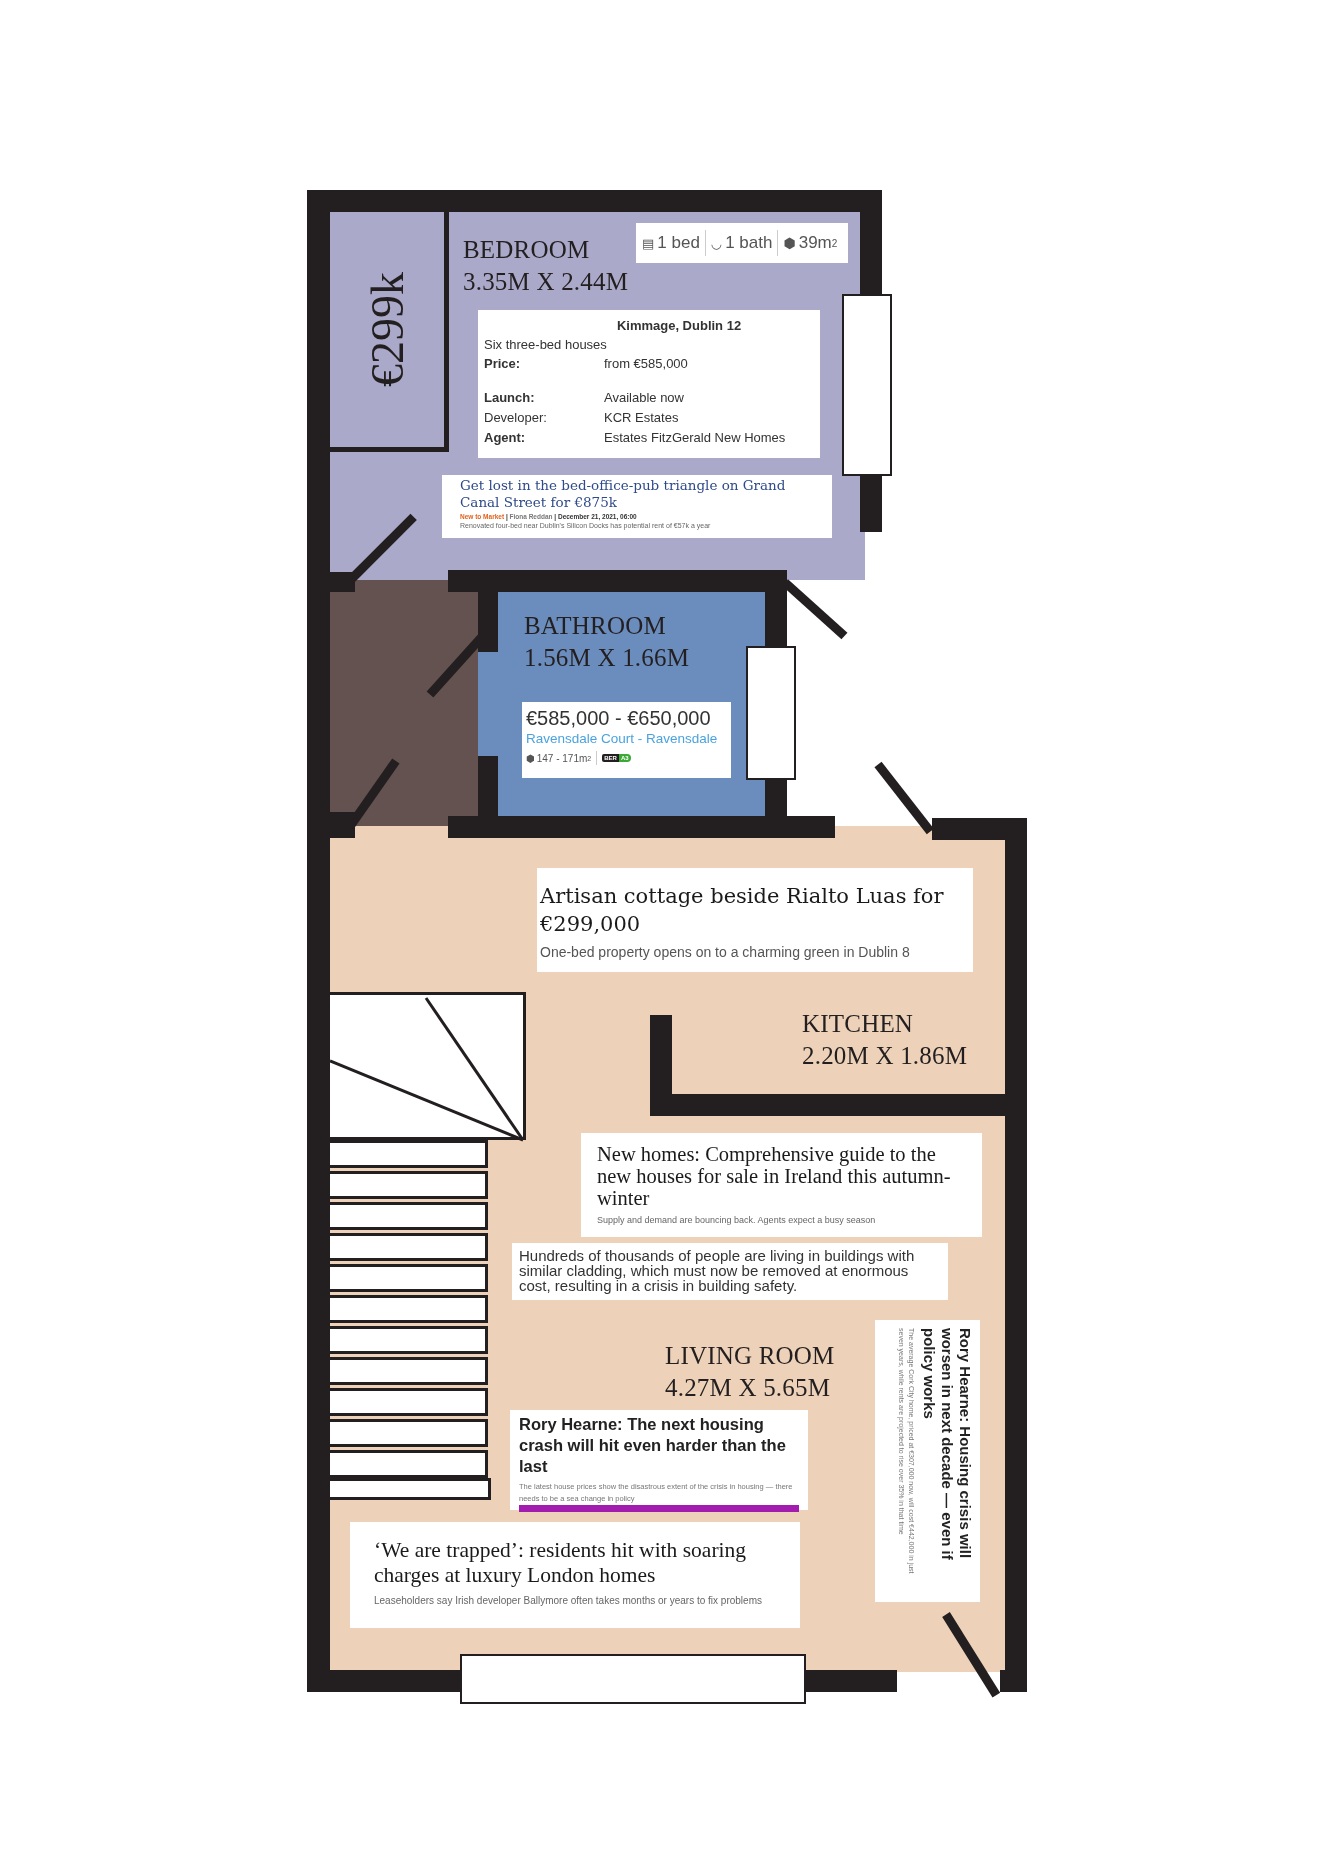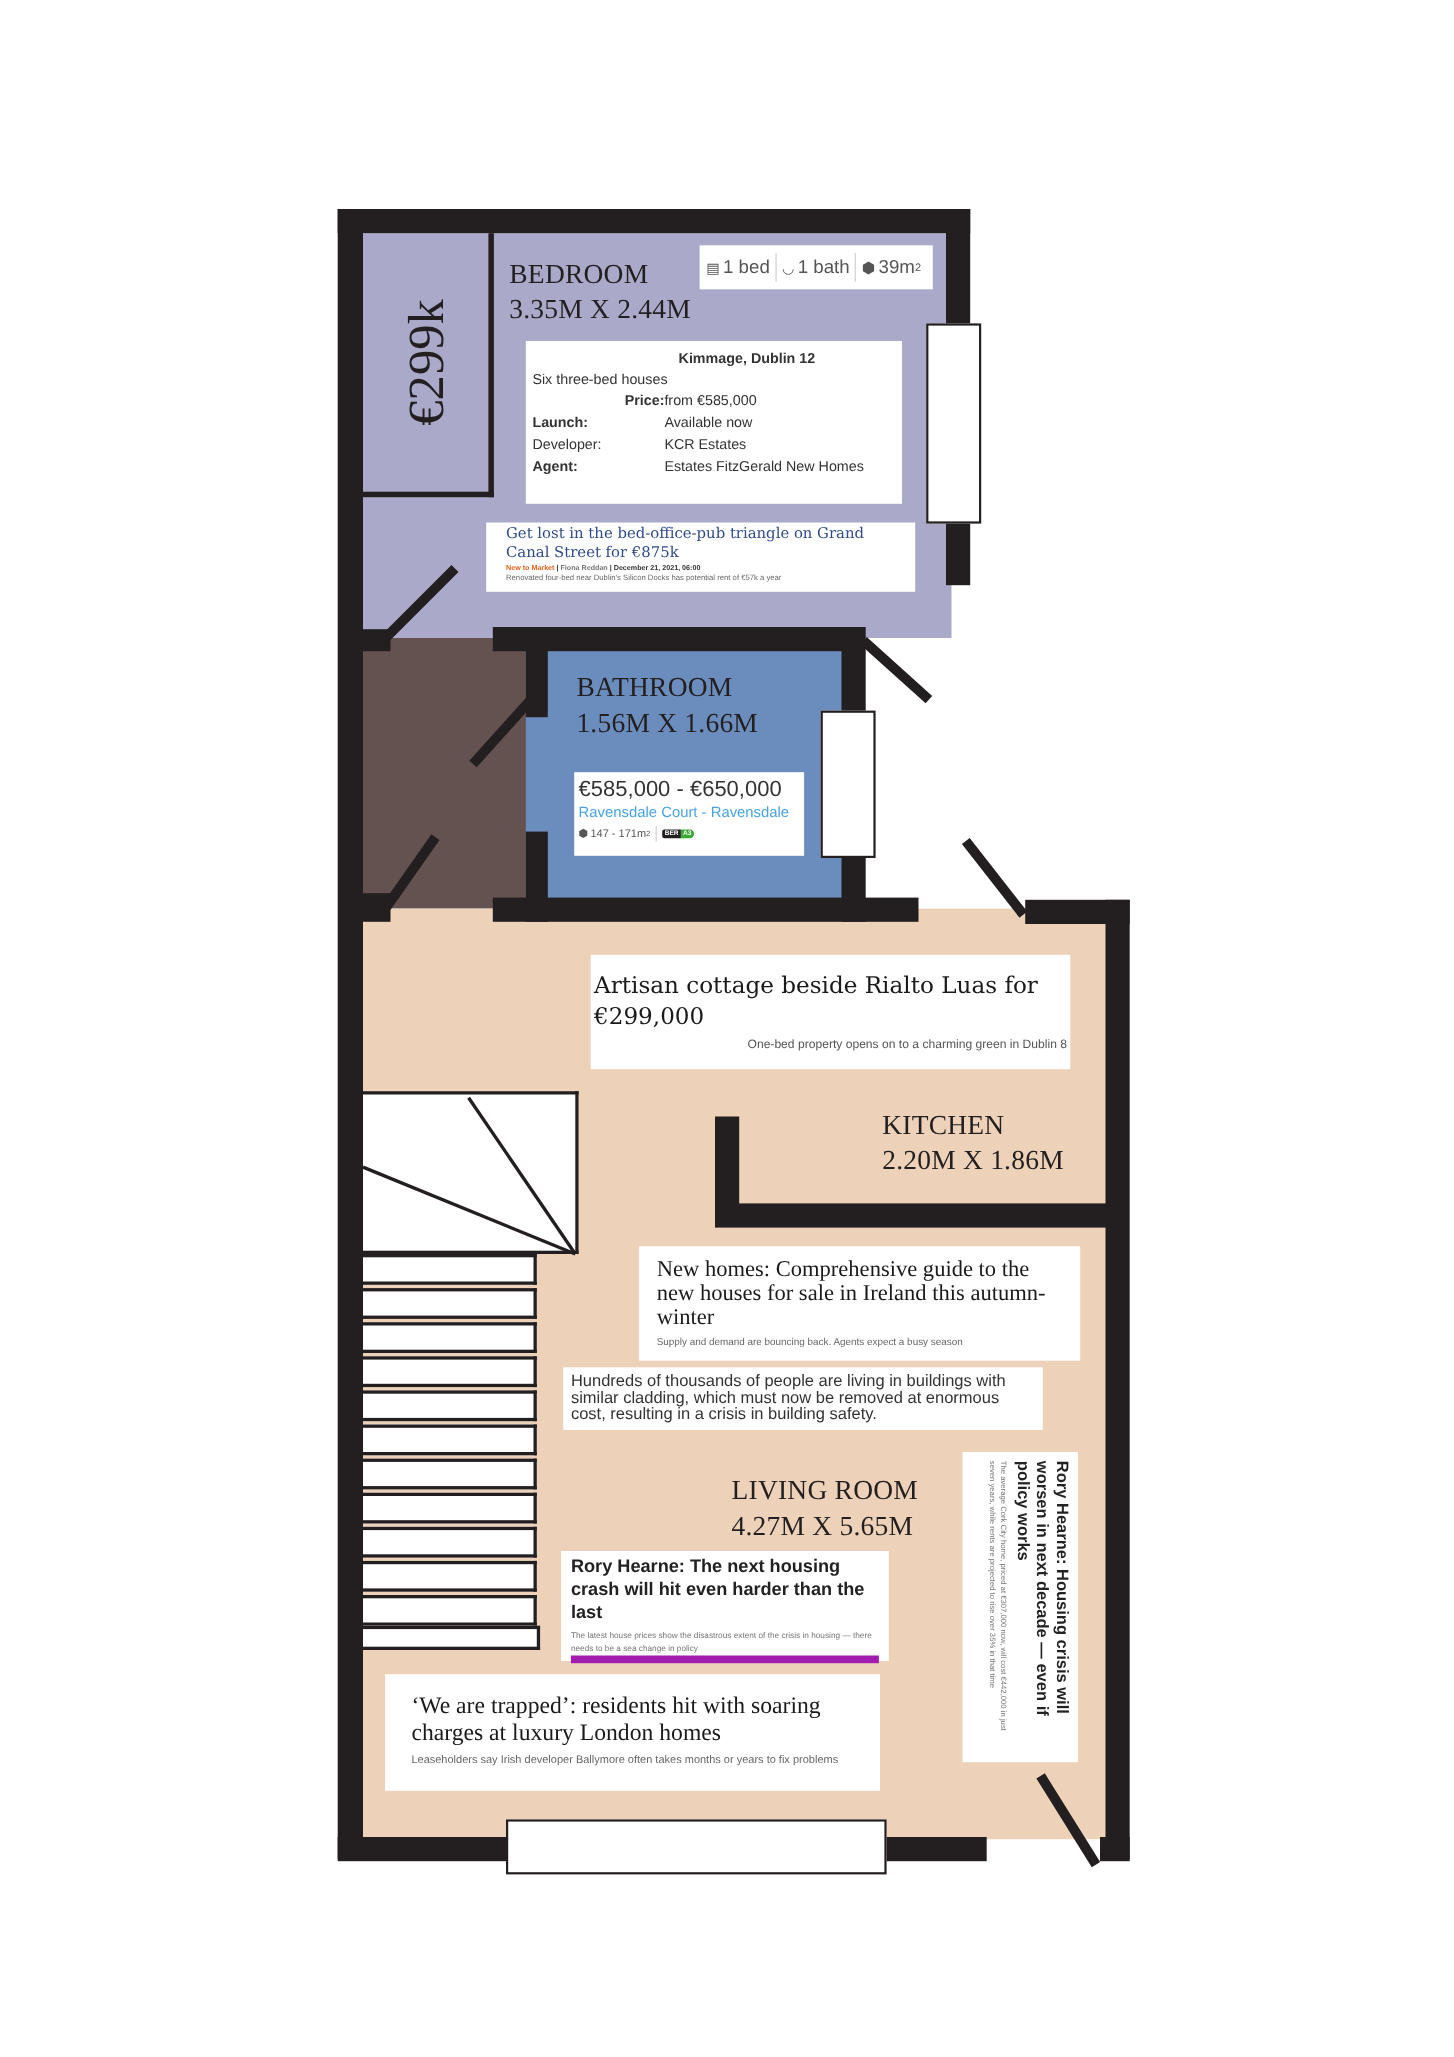--- a/index.html
+++ b/index.html
@@ -111,21 +111,21 @@
   <span>1 bath</span>
   <span style="width:1px;height:26px;background:#ccc;margin:0 5px;"></span>
   <span style="font-size:14px;margin-right:3px;">⬢</span>
   <span>39m</span>
     <sup style="font-size:10px;">2</sup>
 </div>
 
 <div class="card" style="left:478px;top:310px;width:342px;height:148px;padding:8px 6px;font-size:13px;color:#333;">
   <div style="text-align:center;font-weight:bold;padding-left:60px;margin-bottom:4px;">Kimmage, Dublin 12</div>
   <div style="margin-bottom:4px;">Six three-bed houses</div>
-  <div style="display:flex;margin-bottom:5px;text-align:right;">
+  <div style="display:flex;margin-bottom:19px;">
       <span style="width:120px;font-weight:bold;">Price:</span>
       <span>from €585,000</span>
     </div>
   <div style="display:flex;margin-bottom:5px;">
       <span style="width:120px;font-weight:bold;">Launch:</span>
       <span>Available now</span>
     </div>
   <div style="display:flex;margin-bottom:5px;">
       <span style="width:120px;font-weight:normal;">Developer:</span>
       <span>KCR Estates</span>
@@ -158,21 +158,21 @@
     <span style="width:1px;height:14px;background:#ccc;margin:0 5px;"></span>
     <span style="display:inline-flex;font-size:6px;font-weight:bold;">
       <span style="background:#231f20;color:#fff;padding:1px 2px;border-radius:2px 0 0 2px;">BER</span>
       <span style="background:#3aa935;color:#fff;padding:1px 2px;border-radius:0 4px 4px 0;">A3</span>
     </span>
   </div>
 </div>
 
 <div class="card" style="left:537px;top:868px;width:436px;height:104px;padding:14px 3px;">
   <div style="font-family:'DejaVu Serif',serif;font-size:21px;line-height:28px;color:#1a1a1a;">Artisan cottage beside Rialto Luas for €299,000</div>
-  <div style="font-size:11px;color:#555;margin-top:6px;text-align:right;">One-bed property opens on to a charming green in Dublin 8</div>
+  <div style="font-size:14px;color:#555;margin-top:6px;">One-bed property opens on to a charming green in Dublin 8</div>
 </div>
 
 <div class="card" style="left:581px;top:1133px;width:401px;height:104px;padding:10px 16px;">
   <div style="font-family:'Liberation Serif',serif;font-size:20.5px;line-height:22px;color:#1a1a1a;">New homes: Comprehensive guide to the new houses for sale in Ireland this autumn-winter</div>
   <div style="font-size:9px;color:#666;margin-top:6px;">Supply and demand are bouncing back. Agents expect a busy season</div>
 </div>
 
 <div class="card" style="left:512px;top:1243px;width:436px;height:57px;padding:5px 7px;">
   <div style="font-size:15px;line-height:15px;color:#333;">Hundreds of thousands of people are living in buildings with similar cladding, which must now be removed at enormous cost, resulting in a crisis in building safety.</div>
 </div>

